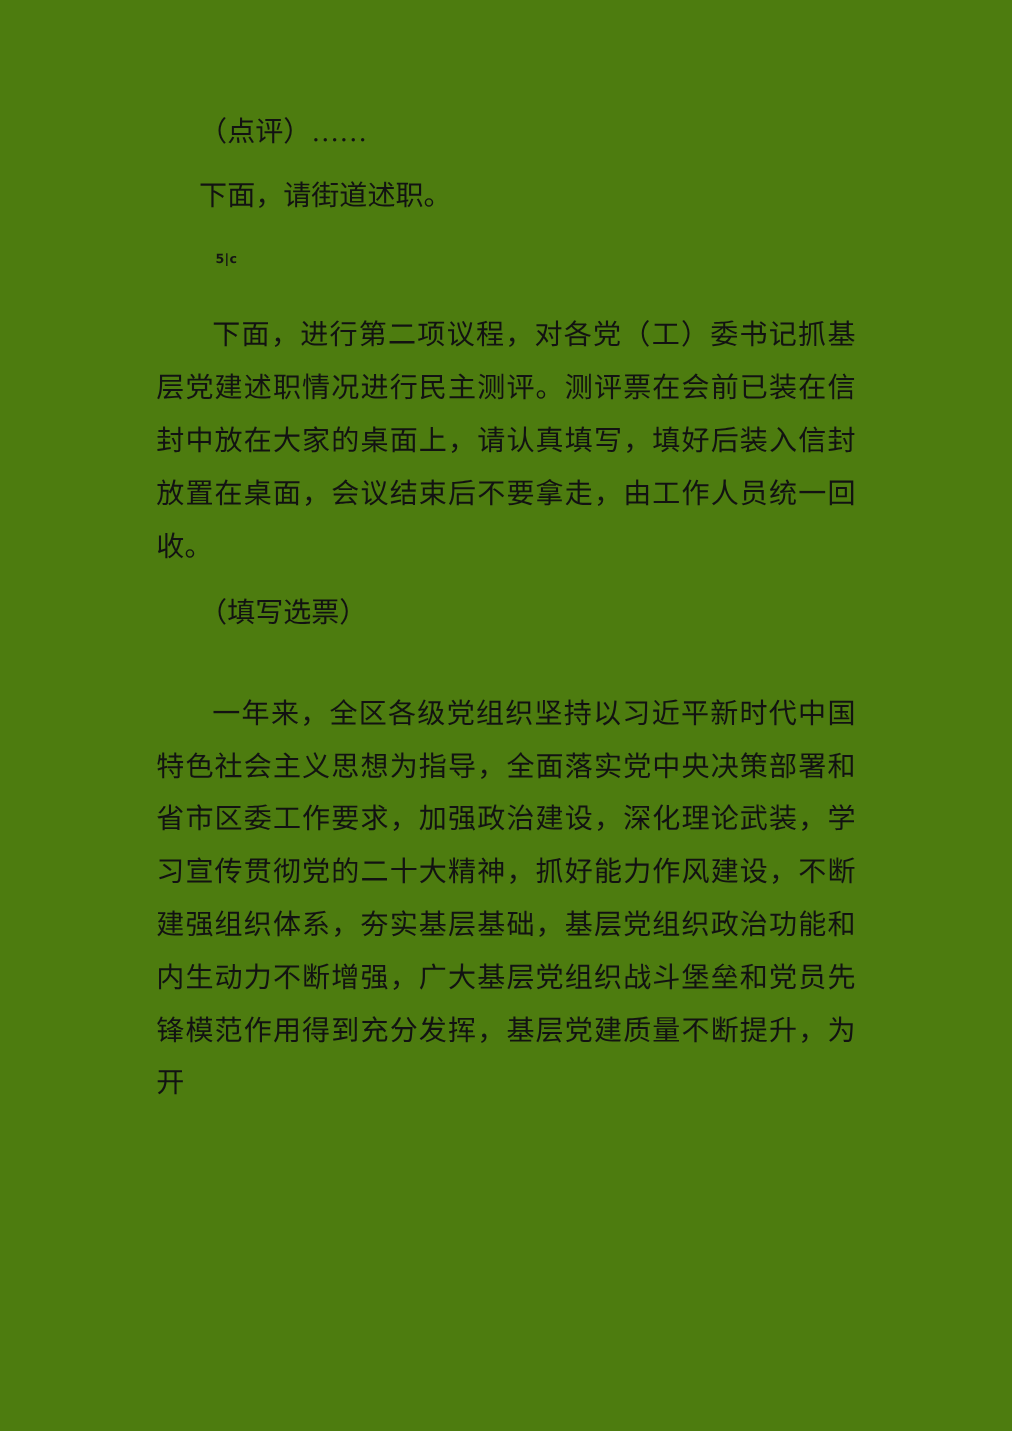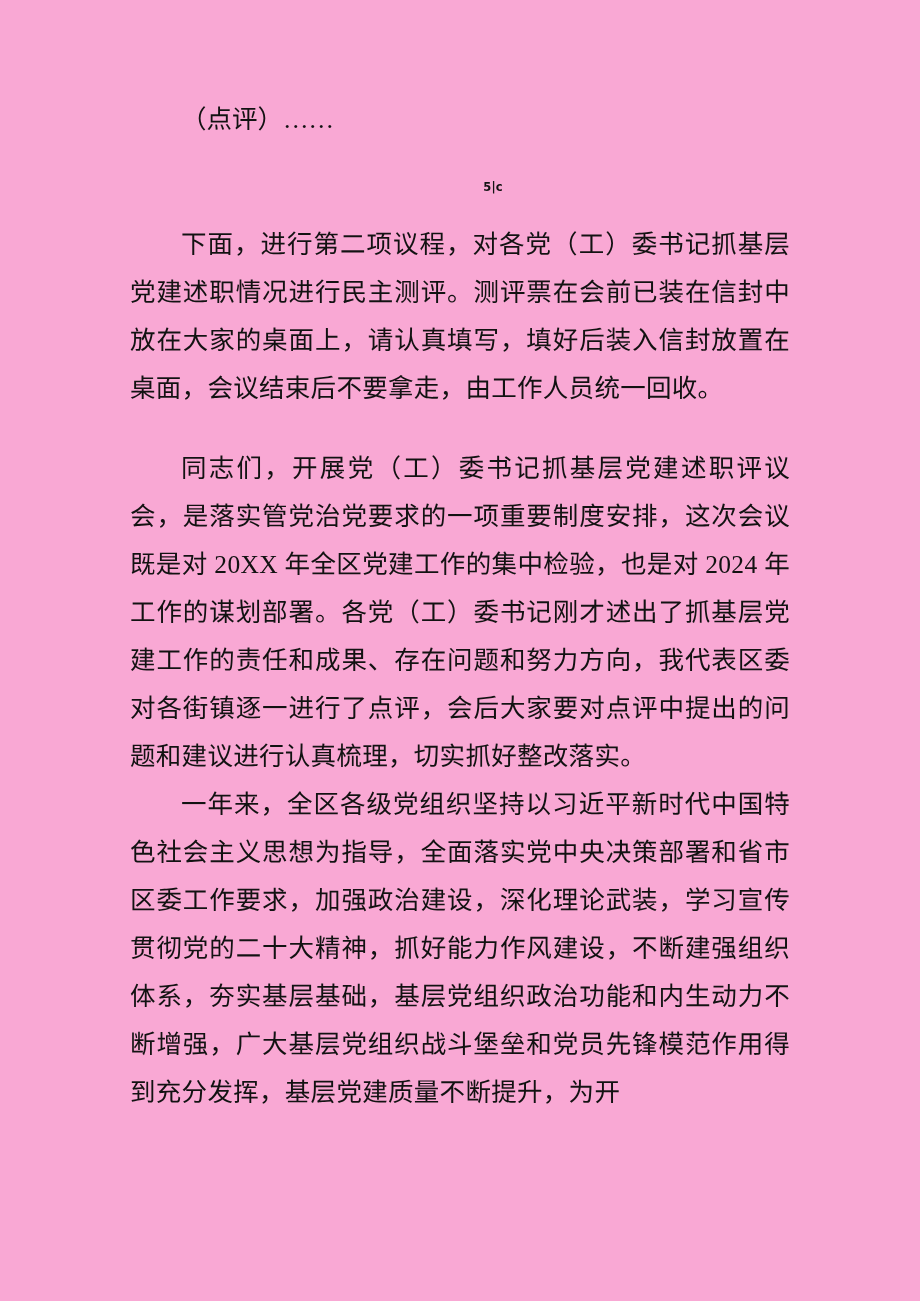--- a/index.html
+++ b/index.html
@@ -18,40 +18,40 @@
     -webkit-font-smoothing: antialiased;
   }
 
   
   .page {
     position: absolute;
     left: 0;
     top: 0;
     width: 920px;
     height: 1301px;
-    background: #f9a8d4;
+    background: #4d7c0f;
   }
 
   
   .text-column {
     position: absolute;
     left: 130px;
     top: 96px;
     width: 660px;
   }
 
   
   .para {
     font-family: "Liberation Serif", "DejaVu Serif", serif;
     font-size: 25.5px;
     line-height: 48px;
     text-align: justify;
     text-justify: inter-ideograph;
     text-indent: 2em;
-    margin: 0;
+    margin: 12px;
     letter-spacing: 0.3px;
     color: #121212;
   }
 
   .para + .para {
     margin-top: 0;
   }
 
   
   .line-short {
@@ -64,21 +64,20 @@
     color: #121212;
   }
 
   .spacer-sm { height: 10px; }
   .spacer-md { height: 22px; }
 
   
   .garble-block {
     margin: 0;
     color: #141414;
-    text-align: center;
   }
 
   .garble-line {
     font-family: "DejaVu Sans", "Liberation Sans", sans-serif;
     font-weight: bold;
     font-size: 11.5px;
     line-height: 23px;
     letter-spacing: 0.2px;
     word-break: break-all;
     margin: 0;
@@ -104,35 +103,36 @@
 </head>
 <body>
 
 <div class="page">
   <div class="text-column">
 
     <p class="line-short">（点评）……</p>
 
     <div class="spacer-sm"></div>
 
+    <p class="line-short">下面，请街道述职。</p>
 
     <div class="spacer-md"></div>
 
     <div class="garble-block">
       <p class="garble-line garble-stub">5|c</p>
     </div>
 
     <div class="spacer-md"></div>
 
     <p class="para">下面，进行第二项议程，对各党（工）委书记抓基层党建述职情况进行民主测评。测评票在会前已装在信封中放在大家的桌面上，请认真填写，填好后装入信封放置在桌面，会议结束后不要拿走，由工作人员统一回收。</p>
 
+    <p class="line-short">（填写选票）</p>
 
     <div class="spacer-sm"></div>
 
 
     <div class="spacer-md"></div>
 
-    <p class="para">同志们，开展党（工）委书记抓基层党建述职评议会，是落实管党治党要求的一项重要制度安排，这次会议既是对 20XX 年全区党建工作的集中检验，也是对 2024 年工作的谋划部署。各党（工）委书记刚才述出了抓基层党建工作的责任和成果、存在问题和努力方向，我代表区委对各街镇逐一进行了点评，会后大家要对点评中提出的问题和建议进行认真梳理，切实抓好整改落实。</p>
 
     <p class="para">一年来，全区各级党组织坚持以习近平新时代中国特色社会主义思想为指导，全面落实党中央决策部署和省市区委工作要求，加强政治建设，深化理论武装，学习宣传贯彻党的二十大精神，抓好能力作风建设，不断建强组织体系，夯实基层基础，基层党组织政治功能和内生动力不断增强，广大基层党组织战斗堡垒和党员先锋模范作用得到充分发挥，基层党建质量不断提升，为开</p>
 
   </div>
 </div>
 
 </body></html>

